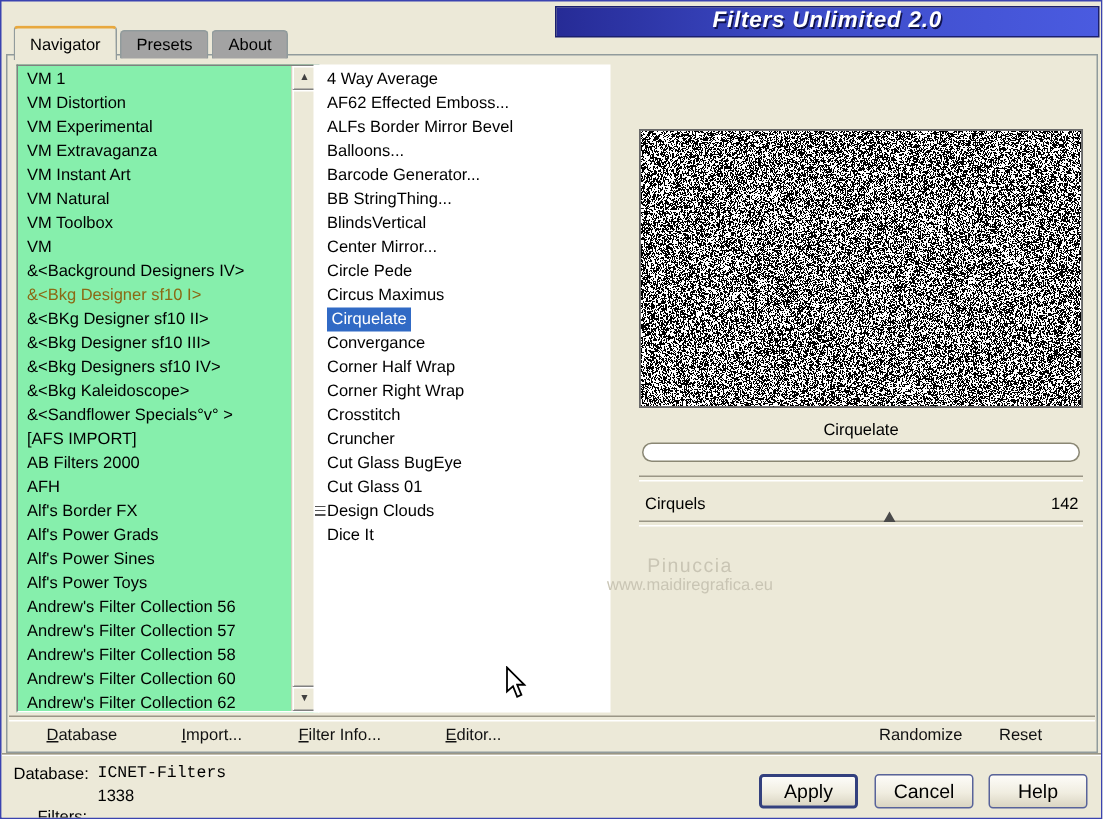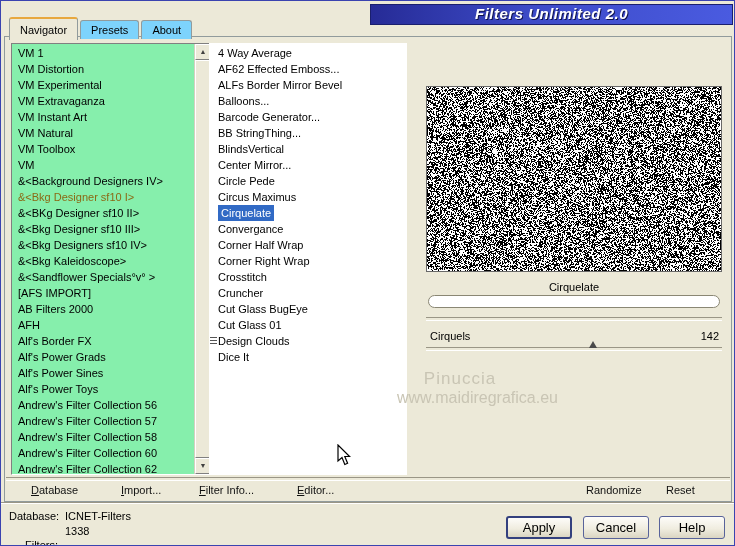--- a/index.html
+++ b/index.html
@@ -9,21 +9,21 @@
   
   .titlebar{position:absolute;left:369px;top:3px;width:361px;height:19px;
     background:linear-gradient(90deg,#262B96 0%,#3D4BC8 45%,#4A5BE0 100%);
     border:1px solid #1A1F6E;display:flex;justify-content:center;}
   .titlebar .title{color:#fff;font-weight:bold;font-style:italic;font-size:15px;letter-spacing:.5px;
     text-shadow:1px 1px 0 #10134d;}
 
   
   .tabs{position:absolute;left:8px;top:16px;display:flex;align-items:flex-end;z-index:3;}
   .tab{padding:3px 10px 2px;border:1px solid #919B9C;border-bottom:none;border-radius:3px 3px 0 0;
-    background:#7dd3fc;margin-right:2px;height:13px;line-height:13px;}
+    background:#a3a3a3;margin-right:2px;height:13px;line-height:13px;}
   .tab.active{background:#ECE9D8;height:16px;line-height:16px;margin-bottom:-1px;border-top:2px solid #E8A83E;}
 
   
   .panel{position:absolute;left:3px;top:35px;width:726px;height:464px;border:1px solid #919B9C;background:#ECE9D8;}
 
   
   .cat-list{position:absolute;left:6px;top:6px;width:202px;height:432px;background:#86efac;
     border:1px solid;border-color:#808080 #fff #fff #808080;box-sizing:border-box;overflow:hidden;}
   .cat-body{position:absolute;left:0;top:1px;right:17px;bottom:0;overflow:hidden;}
   .li-cat{height:16px;line-height:16px;padding-left:6px;white-space:nowrap;overflow:hidden;}
@@ -62,39 +62,39 @@
     border:1px solid #8a8774;border-radius:7px;box-sizing:border-box;}
   .groove{position:absolute;height:2px;border-top:1px solid #9a9686;border-bottom:1px solid #fff;}
   .g-div{left:421px;top:280px;width:296px;}
   .param-row{position:absolute;left:425px;top:292px;width:289px;height:15px;line-height:15px;}
   .param-name{float:left;}
   .param-val{float:right;}
   .slider-track{position:absolute;left:421px;top:310px;width:296px;}
   .thumb{position:absolute;top:-7px;width:0;height:0;border-left:4px solid transparent;border-right:4px solid transparent;
     border-bottom:7px solid #4a4a4a;}
   .watermark{position:absolute;left:392px;top:332px;width:126px;text-align:center;color:#C9C5B4;}
-  .watermark .w1{font-size:17px;letter-spacing:1px;text-align:center;}
-  .watermark .w2{font-size:16px;}
+  .watermark .w1{font-size:13px;letter-spacing:1px;text-align:center;}
+  .watermark .w2{font-size:11px;}
 
   
   .tb-groove{left:1px;top:440px;width:724px;}
   .tb-item{position:absolute;top:445px;height:16px;line-height:16px;color:#111;}
   .tb-item.accel::first-letter{text-decoration:underline;}
   .tb-database{left:26px;}
   .tb-import{left:116px;}
   .tb-filterinfo{left:194px;}
   .tb-editor{left:292px;}
   .tb-randomize{left:581px;}
   .tb-reset{left:661px;}
 
   
   .statusbar{position:absolute;left:0;top:501px;width:733px;height:43px;background:#ECE9D8;
     border-top:1px solid #9a9686;box-shadow:inset 0 1px 0 #fff;}
   .st-lbl1{position:absolute;left:8px;top:7px;}
-  .st-val1{position:absolute;left:64px;top:7px;}
+  .st-val1{position:absolute;left:64px;top:7px;font-family:Liberation Mono, monospace;}
   .st-lbl2{position:absolute;left:24px;top:22px;margin-top:14px;}
   .st-val2{position:absolute;left:64px;top:22px;}
   .btn{position:absolute;top:13px;width:66px;height:23px;border:1px solid #58639A;border-radius:3px;
     background:linear-gradient(#FDFCF9,#F0EDE0 55%,#DAD5C2);font-family:"Liberation Sans",sans-serif;
     font-size:13px;box-sizing:border-box;}
   .btn.default{border:2px solid #33407E;}
   .btn-apply{left:505px;}
   .btn-cancel{left:582px;}
   .btn-help{left:658px;}
 

